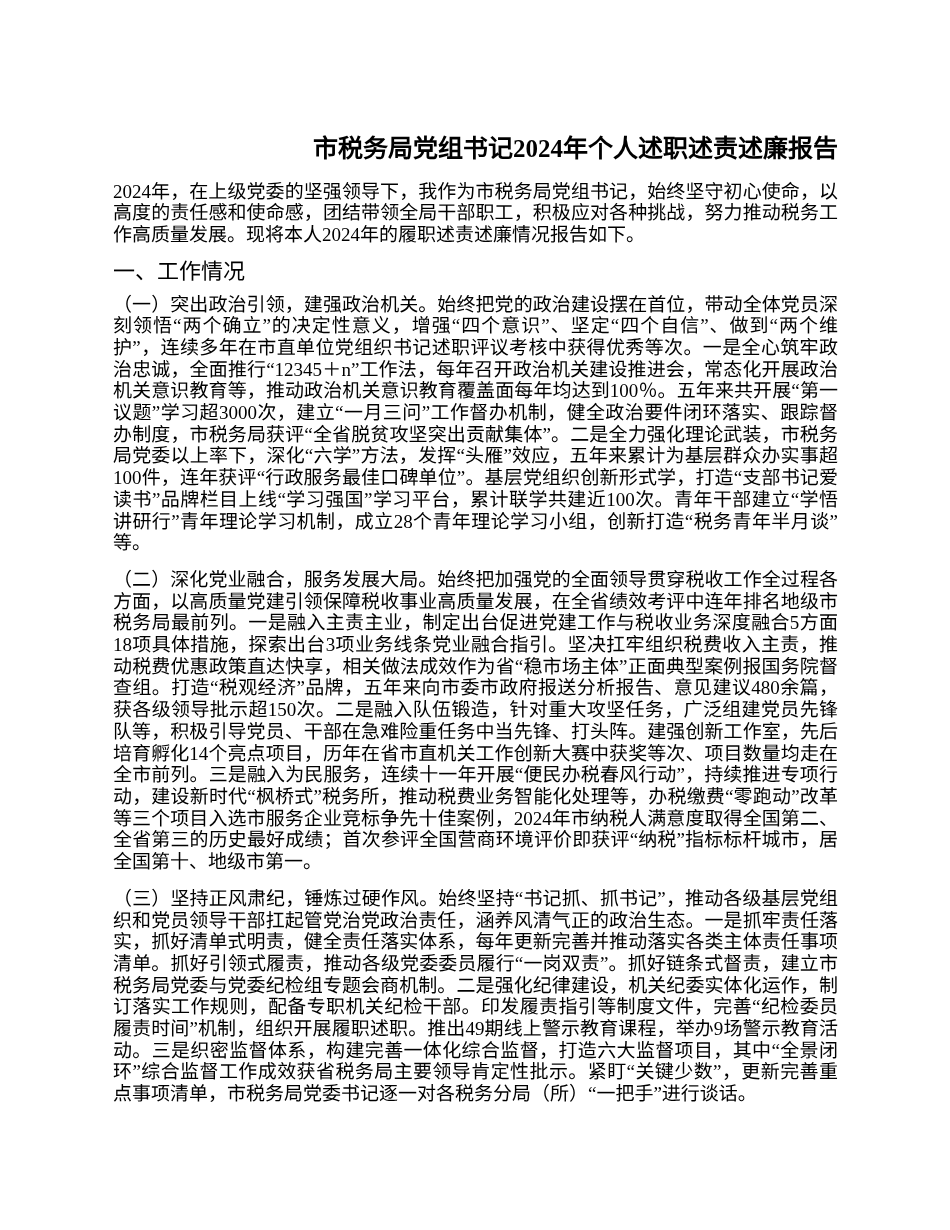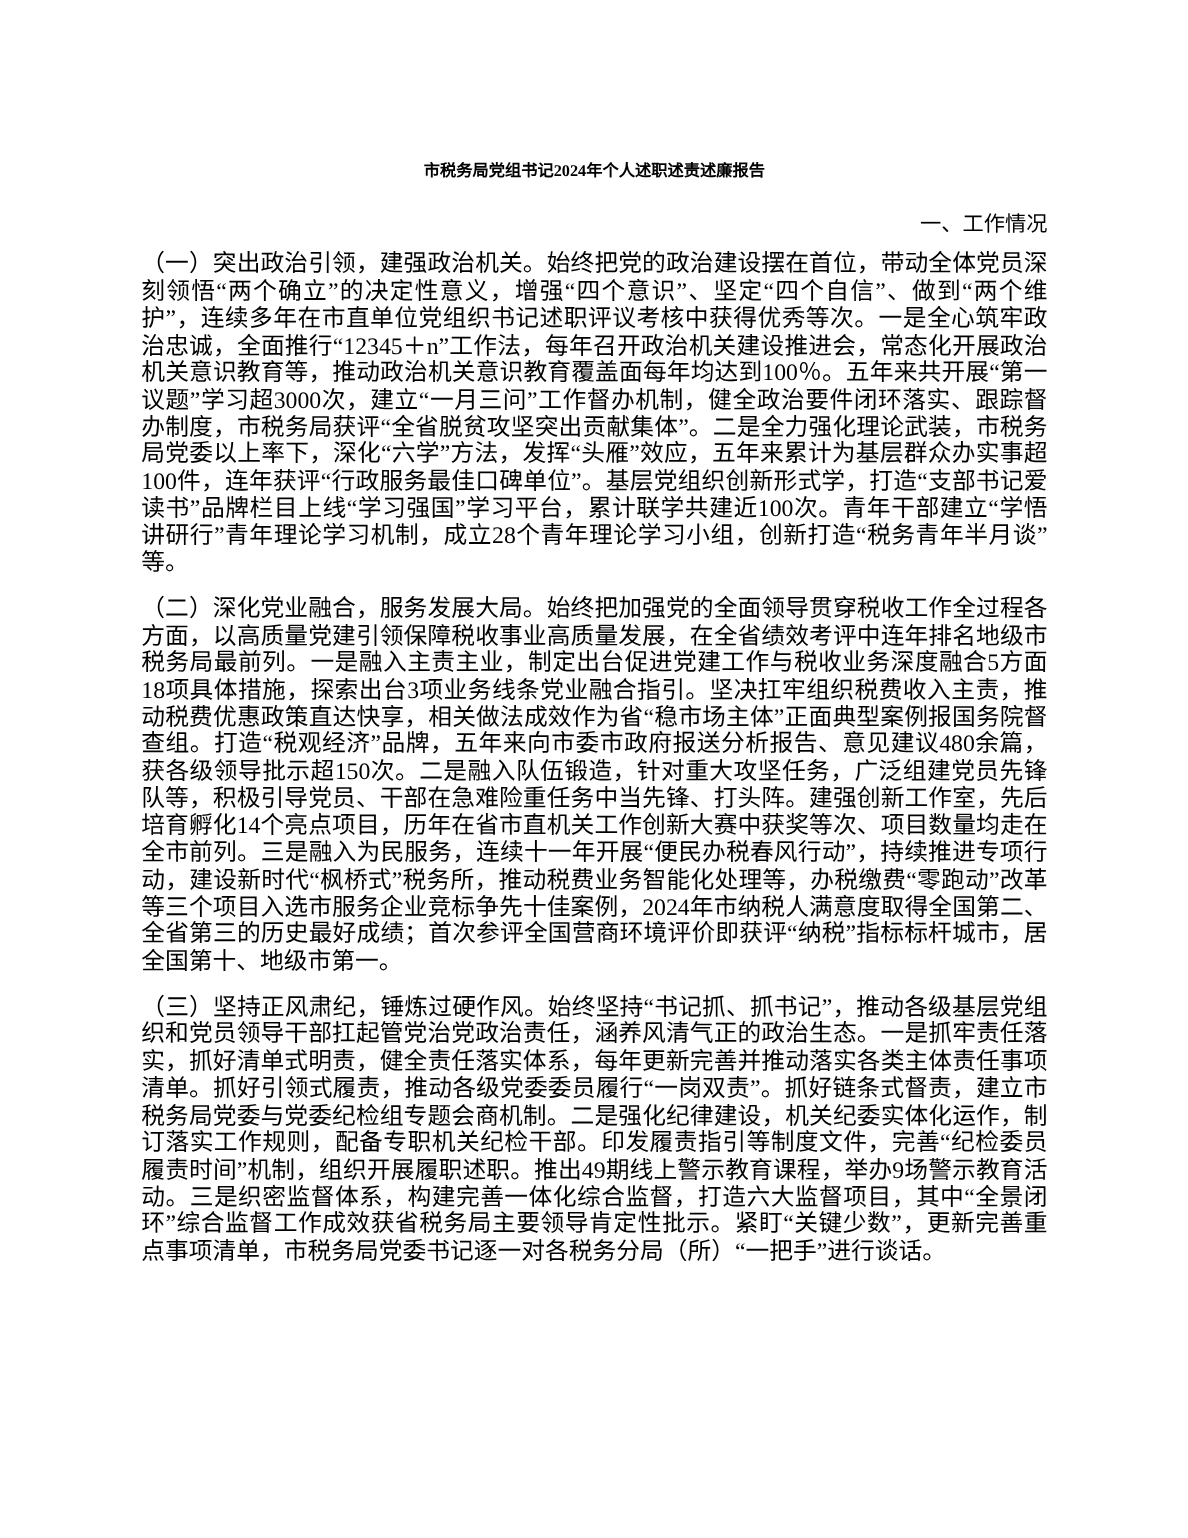--- a/index.html
+++ b/index.html
@@ -14,52 +14,53 @@
     color: #000000;
     font-family: "Liberation Serif", "DejaVu Serif", serif;
   }
   .page {
     box-sizing: border-box;
     width: 950px;
     height: 1230px;
     padding: 122px 112px 0 113px;
   }
   .doc-title {
-    font-size: 13px;
+    font-size: 25px;
     line-height: 21.7px;
     font-weight: 700;
-    margin: 4px 0 21px 0;
-    text-align: center;
+    margin: 16px 0 21px 0;
+    text-align: right;
   }
   .section-heading {
-    font-size: 17px;
+    font-size: 22px;
     line-height: 21.7px;
     font-weight: 400;
     margin: 0 0 11px 0;
-    text-align: right;
+    text-align: left;
   }
   .para {
     font-size: 19px;
     line-height: 21.7px;
     font-weight: 400;
     margin: 0 0 15px 0;
     text-align: justify;
     text-justify: inter-ideograph;
   }
   .para b, .para .bold-run {
     font-weight: 400;
   }
 </style>
 </head>
 <body>
 
 <div class="page">
 
   <h1 class="doc-title">市税务局党组书记2024年个人述职述责述廉报告</h1>
 
+  <p class="para">2024年，在上级党委的坚强领导下，我作为市税务局党组书记，始终坚守初心使命，以高度的责任感和使命感，团结带领全局干部职工，积极应对各种挑战，努力推动税务工作高质量发展。现将本人2024年的履职述责述廉情况报告如下。</p>
 
   <h2 class="section-heading">一、工作情况</h2>
 
   <p class="para"><span>（一）突出政治引领，建强政治机关。始终把党的政治建设摆在首位，带动全体党员深刻领悟“两个确立”的决定性意义，增强“四个意识”、坚定“四个自信”、做到“两个维护”，连续多年在市直单位党组织书记述职评议考核中获得优秀等次。</span><b class="bold-run">一是</b><span>全心筑牢政治忠诚，全面推行“12345＋n”工作法，每年召开政治机关建设推进会，常态化开展政治机关意识教育等，推动政治机关意识教育覆盖面每年均达到100％。五年来共开展“第一议题”学习超3000次，建立“一月三问”工作督办机制，健全政治要件闭环落实、跟踪督办制度，市税务局获评“全省脱贫攻坚突出贡献集体”。</span><b class="bold-run">二是</b><span>全力强化理论武装，市税务局党委以上率下，深化“六学”方法，发挥“头雁”效应，五年来累计为基层群众办实事超100件，连年获评“行政服务最佳口碑单位”。基层党组织创新形式学，打造“支部书记爱读书”品牌栏目上线“学习强国”学习平台，累计联学共建近100次。青年干部建立“学悟讲研行”青年理论学习机制，成立28个青年理论学习小组，创新打造“税务青年半月谈”等。</span></p>
 
   <p class="para"><span>（二）深化党业融合，服务发展大局。始终把加强党的全面领导贯穿税收工作全过程各方面，以高质量党建引领保障税收事业高质量发展，在全省绩效考评中连年排名地级市税务局最前列。</span><b class="bold-run">一是</b><span>融入主责主业，制定出台促进党建工作与税收业务深度融合5方面18项具体措施，探索出台3项业务线条党业融合指引。坚决扛牢组织税费收入主责，推动税费优惠政策直达快享，相关做法成效作为省“稳市场主体”正面典型案例报国务院督查组。打造“税观经济”品牌，五年来向市委市政府报送分析报告、意见建议480余篇，获各级领导批示超150次。</span><b class="bold-run">二是</b><span>融入队伍锻造，针对重大攻坚任务，广泛组建党员先锋队等，积极引导党员、干部在急难险重任务中当先锋、打头阵。建强创新工作室，先后培育孵化14个亮点项目，历年在省市直机关工作创新大赛中获奖等次、项目数量均走在全市前列。</span><b class="bold-run">三是</b><span>融入为民服务，连续十一年开展“便民办税春风行动”，持续推进专项行动，建设新时代“枫桥式”税务所，推动税费业务智能化处理等，办税缴费“零跑动”改革等三个项目入选市服务企业竞标争先十佳案例，2024年市纳税人满意度取得全国第二、全省第三的历史最好成绩；首次参评全国营商环境评价即获评“纳税”指标标杆城市，居全国第十、地级市第一。</span></p>
 
   <p class="para"><span>（三）坚持正风肃纪，锤炼过硬作风。始终坚持“书记抓、抓书记”，推动各级基层党组织和党员领导干部扛起管党治党政治责任，涵养风清气正的政治生态。</span><b class="bold-run">一是</b><span>抓牢责任落实，抓好清单式明责，健全责任落实体系，每年更新完善并推动落实各类主体责任事项清单。抓好引领式履责，推动各级党委委员履行“一岗双责”。抓好链条式督责，建立市税务局党委与党委纪检组专题会商机制。</span><b class="bold-run">二是</b><span>强化纪律建设，机关纪委实体化运作，制订落实工作规则，配备专职机关纪检干部。印发履责指引等制度文件，完善“纪检委员履责时间”机制，组织开展履职述职。推出49期线上警示教育课程，举办9场警示教育活动。</span><b class="bold-run">三是</b><span>织密监督体系，构建完善一体化综合监督，打造六大监督项目，其中“全景闭环”综合监督工作成效获省税务局主要领导肯定性批示。紧盯“关键少数”，更新完善重点事项清单，市税务局党委书记逐一对各税务分局（所）“一把手”进行谈话。</span></p>
 
 </div>

